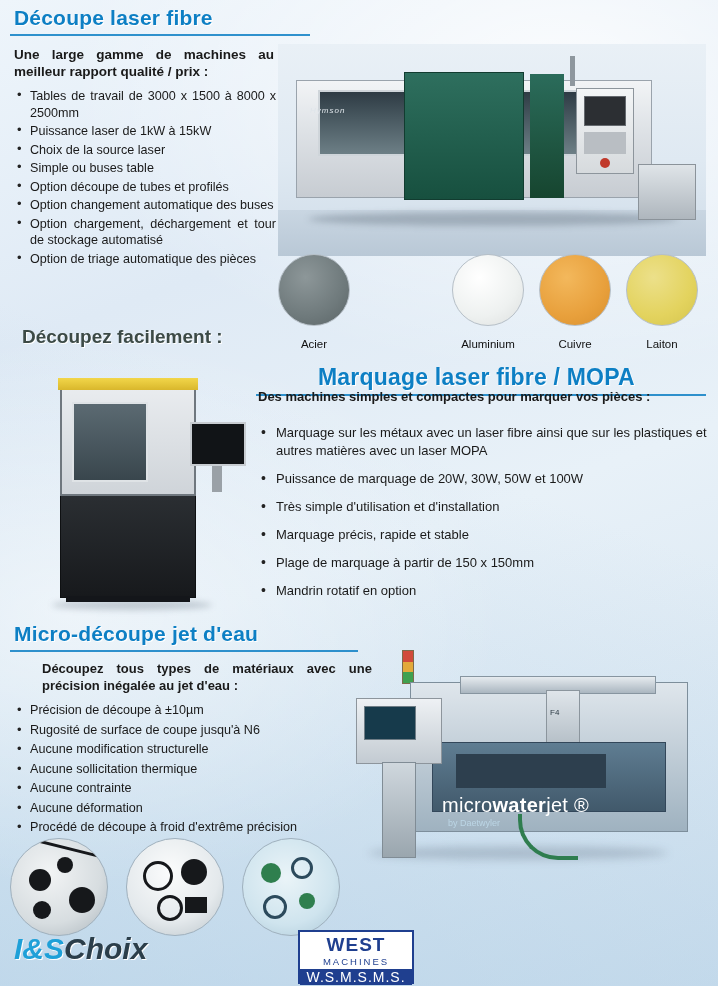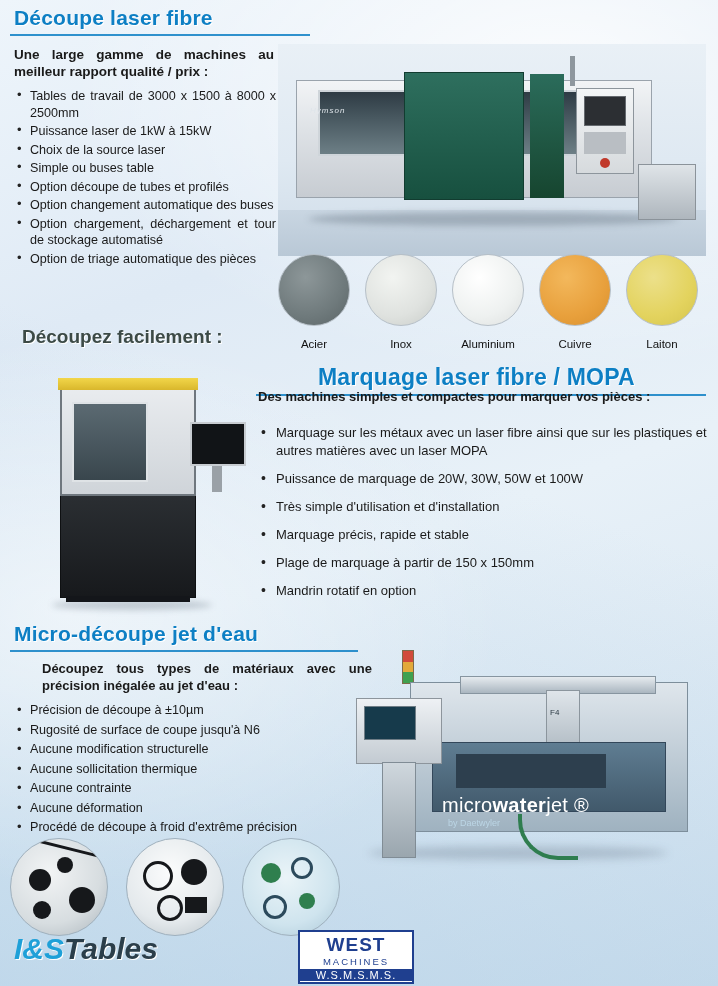--- a/index.html
+++ b/index.html
@@ -168,21 +168,21 @@
 
   
   #footer-brand { position:absolute; left:14px; top:932px; font-size:30px;
     font-weight:bold; font-style:italic; color:#1ea0d8; text-shadow:1px 1px 0 #fff; }
   #footer-brand .dark { color:#2b3e4a; }
   #west-logo { position:absolute; left:298px; top:930px; width:116px; height:54px;
     background:#ffffff; border:2px solid #1f3f8f; }
   #west-logo .w1 { color:#1f3f8f; font-weight:bold; font-size:19px; text-align:center;
     letter-spacing:1px; margin-top:2px; }
   #west-logo .w2 { color:#1f3f8f; font-size:9.5px; text-align:center; letter-spacing:2px; }
-  #west-logo .w3 { background:#1f3f8f; color:#fff; font-size:11px; text-align:center;
+  #west-logo .w3 { background:#1f3f8f; color:#fff; font-size:14px; text-align:center;
     letter-spacing:1px; margin-top:2px; }
 </style>
 </head>
 <body>
 
 <div class="page">
 
   <h2 class="sect" id="sec1-title">Découpe laser fibre</h2>
   <div class="rule" id="sec1-rule"></div>
 
@@ -212,24 +212,20 @@
     <div class="lp-screen"></div>
     <div class="lp-kb"></div>
     <div class="lp-red"></div>
     <div class="lp-rail"></div>
   </div>
 
   <div id="materials">
     <div class="mat" style="left:0px">
       <div class="disc" style="background:radial-gradient(circle at 38% 32%, #8d9799, #6f7a7c 60%, #5a6466);"></div>
       <div class="lbl">Acier</div>
-    </div>
-    <div class="mat" style="left:87px">
-      <div class="disc" style="background:radial-gradient(circle at 38% 32%, #f2f4f1, #dfe2df 60%, #c8ccc8);"></div>
-      <div class="lbl">Inox</div>
     </div>
     <div class="mat" style="left:174px">
       <div class="disc" style="background:radial-gradient(circle at 38% 32%, #ffffff, #eef1f0 60%, #dcdfde);"></div>
       <div class="lbl">Aluminium</div>
     </div>
     <div class="mat" style="left:261px">
       <div class="disc" style="background:radial-gradient(circle at 38% 32%, #f3b85c, #e8a03c 60%, #d88f2d);"></div>
       <div class="lbl">Cuivre</div>
     </div>
     <div class="mat" style="left:348px">
@@ -313,21 +309,21 @@
     </div>
     <div class="samp s3">
       <div class="grnA" style="left:18px;top:24px;width:20px;height:20px;"></div>
       <div class="ringA" style="left:48px;top:18px;width:22px;height:22px;border-color:#2c4a5c;"></div>
       <div class="grnA" style="left:56px;top:54px;width:16px;height:16px;"></div>
       <div class="ringA" style="left:20px;top:56px;width:24px;height:24px;border-color:#2c4a5c;"></div>
     </div>
   </div>
 
   <div id="footer-brand">
-    <span class="brandpre" style="color:#1ea0d8">I&amp;S</span><span class="dark">Tables</span>
+    <span class="brandpre" style="color:#1ea0d8">I&amp;S</span><span class="dark">Choix</span>
   </div>
 
   <div id="west-logo">
     <div class="w1">WEST</div>
     <div class="w2">MACHINES</div>
     <div class="w3">W.S.M.S.M.S.</div>
   </div>
 
 </div>
 

